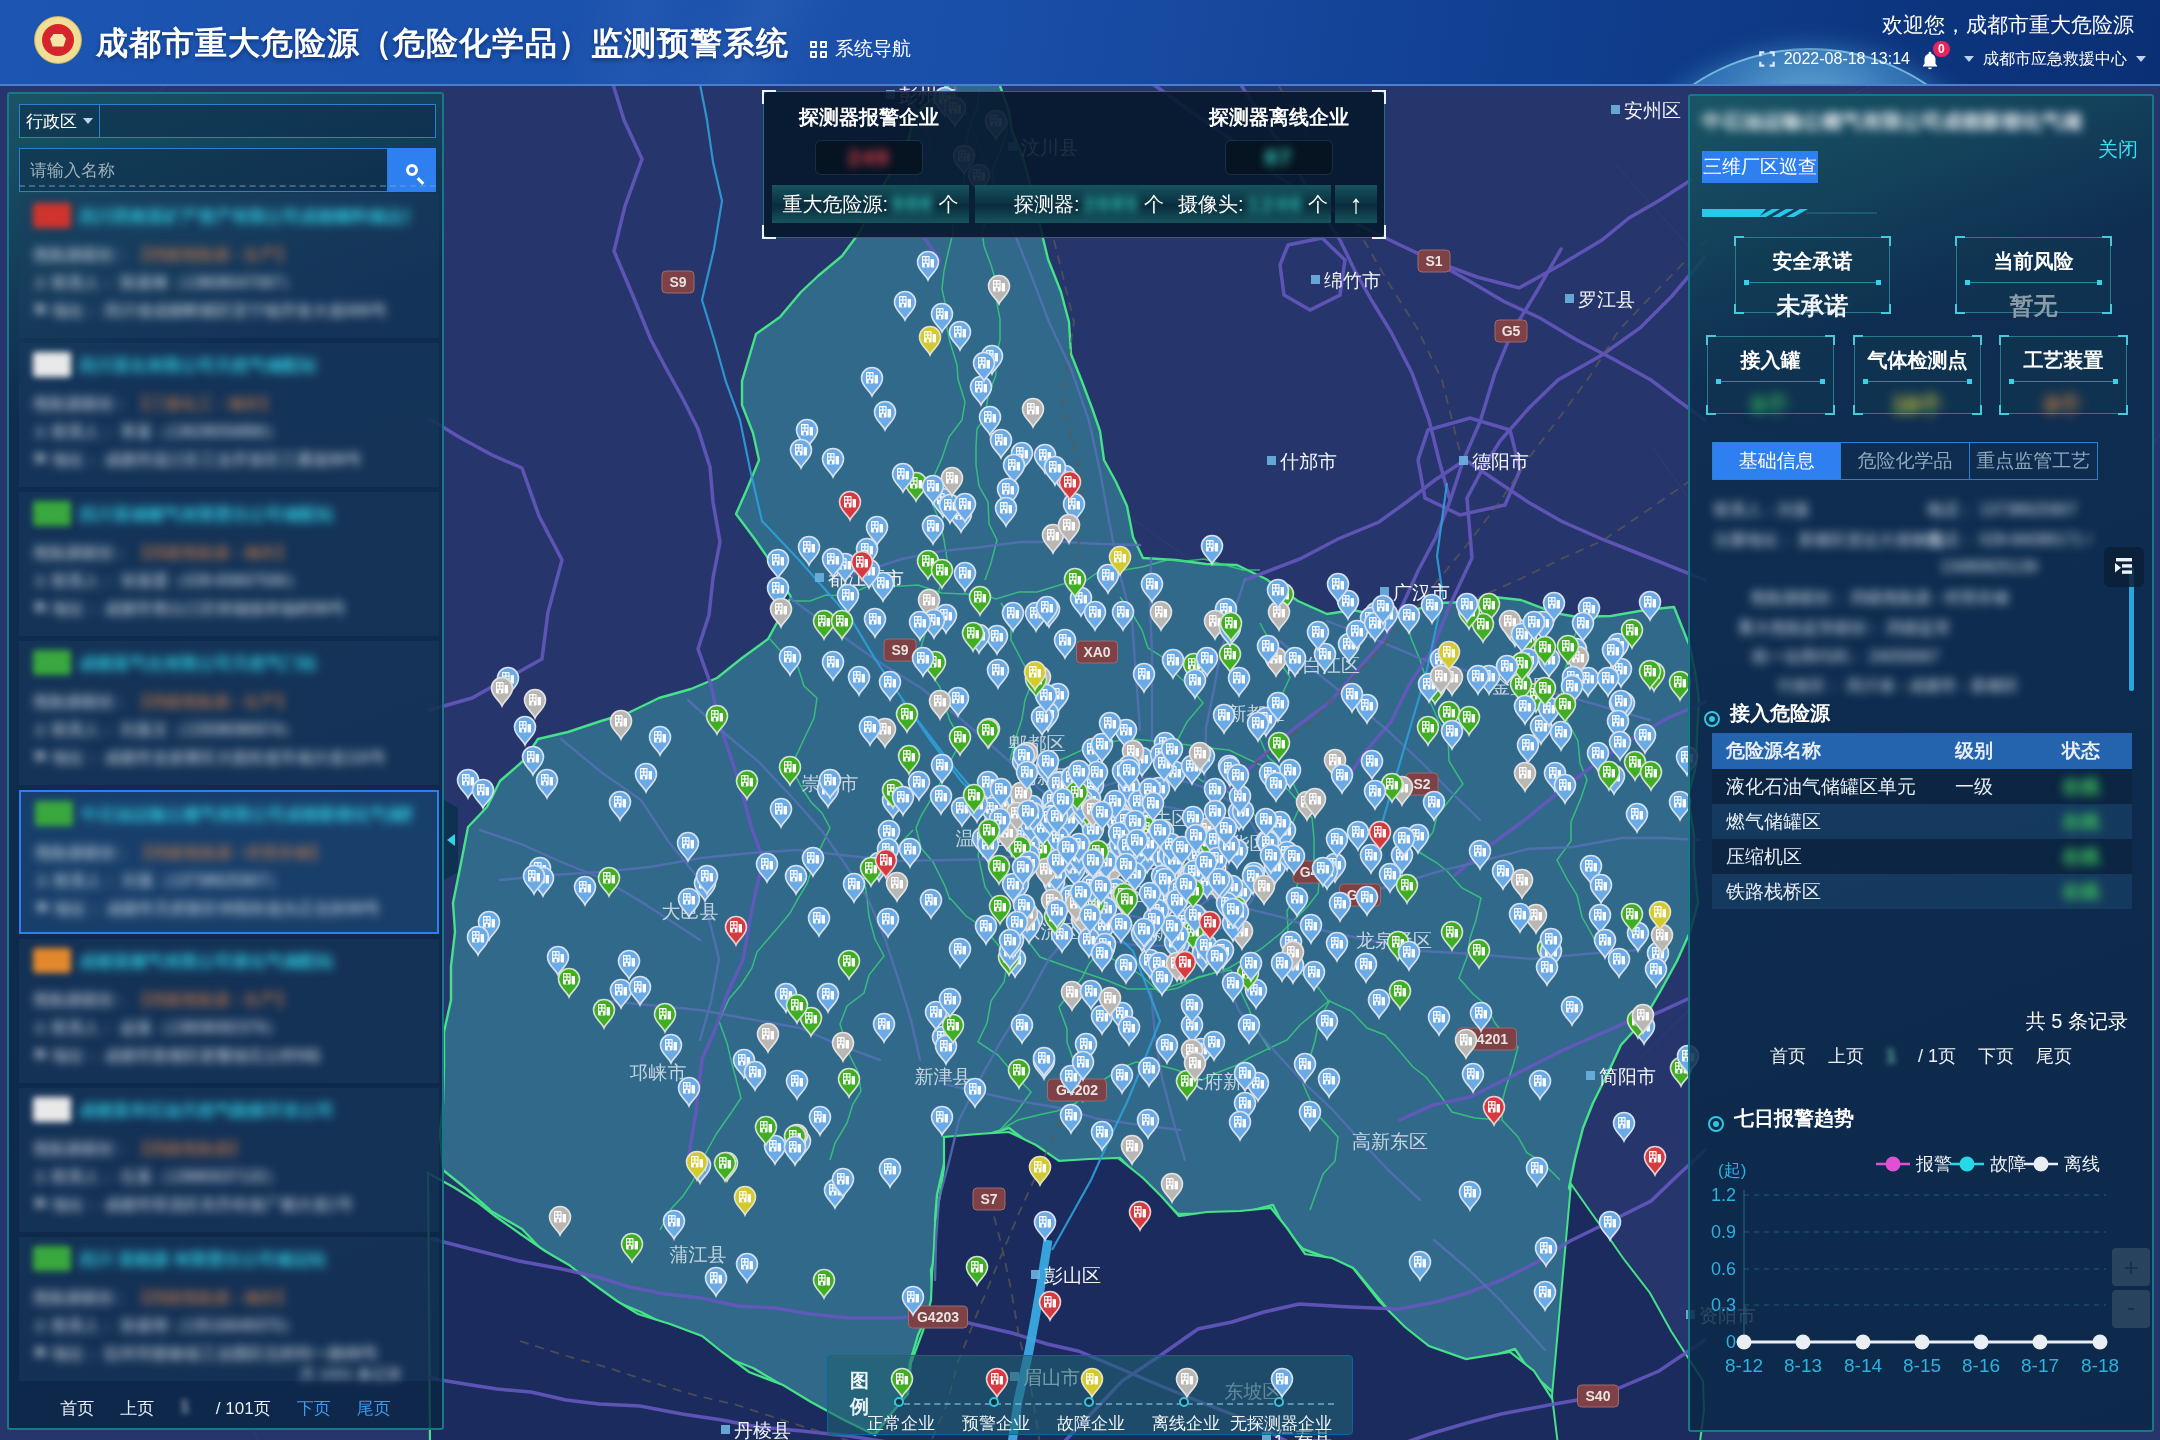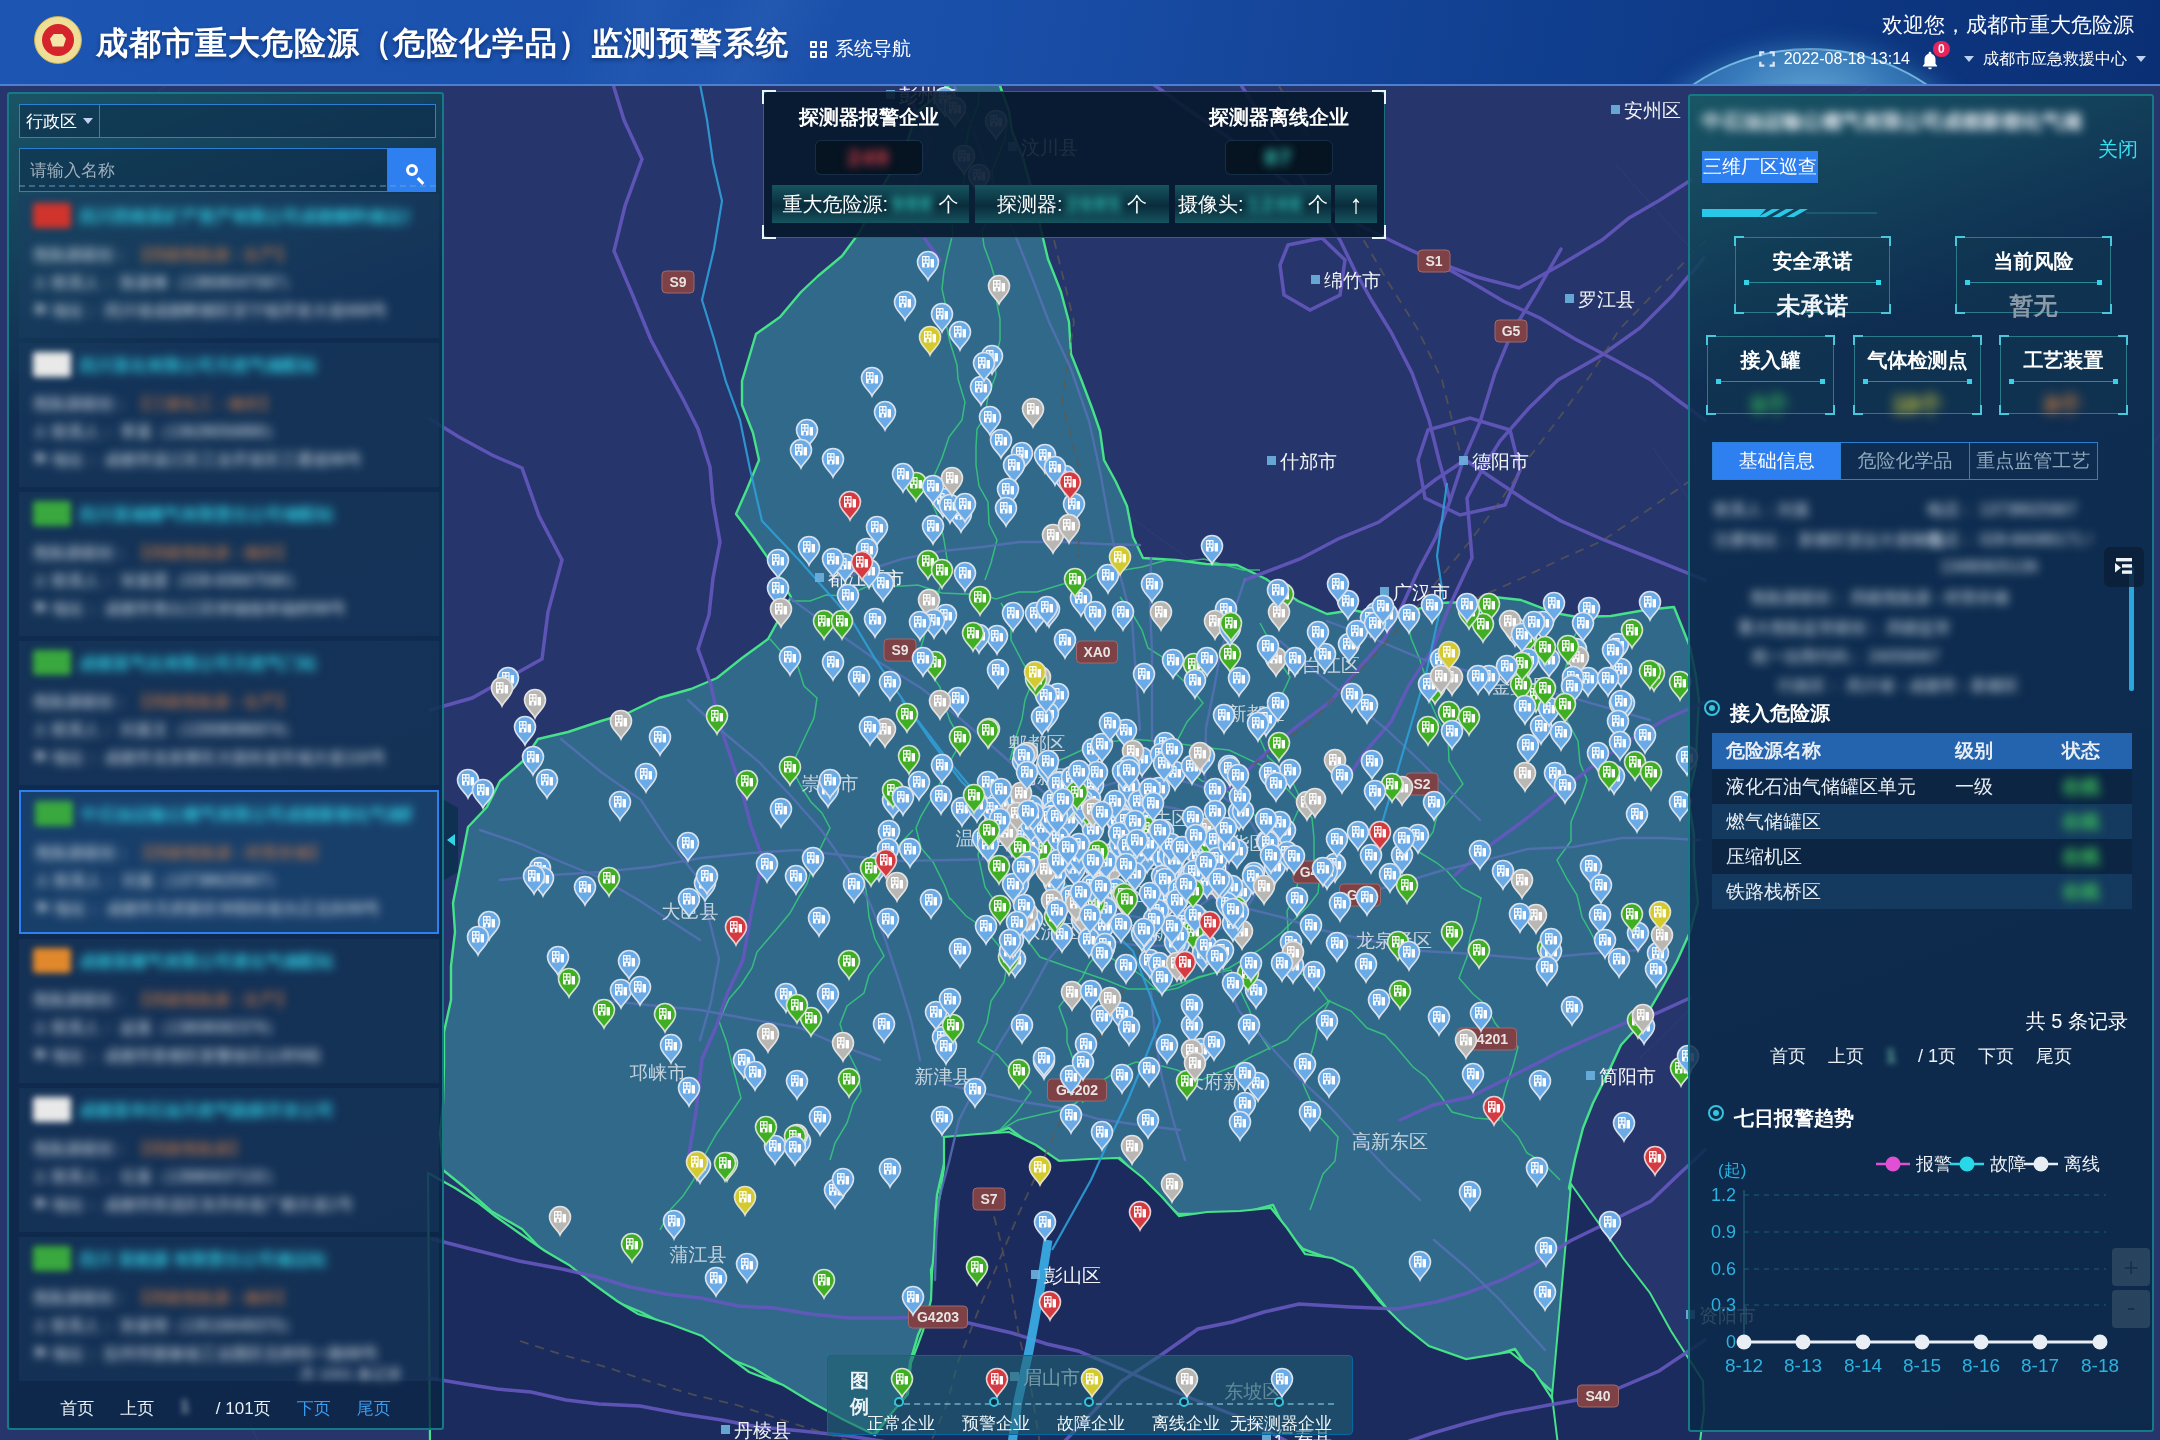--- a/index.html
+++ b/index.html
@@ -129,21 +129,21 @@
 .rtabs { position:absolute; left:22px; top:346px; width:386px; height:38px; display:flex;
   border:1px solid #2b7fd4; }
 .rtabs .tb { flex:1; display:flex; align-items:center; justify-content:center; font-size:19px;
   color:#8fa8bd; border-right:1px solid #2b7fd4; }
 .rtabs .tb:last-child { border-right:none; }
 .rtabs .tb.on { background:#2e7ff0; color:#fff; }
 .rinfo { position:absolute; font-size:16px; color:#d8e2ea; filter:blur(5px); white-space:nowrap; }
 #rscroll { position:absolute; right:18px; top:470px; width:5px; height:125px; background:#2aa7dc; border-radius:2px;}
 #rcollapse { position:absolute; right:8px; top:451px; width:40px; height:40px; background:rgba(10,30,55,0.85);
   border-radius:6px; display:flex; align-items:center; justify-content:center; }
-.sect { position:absolute; display:flex; align-items:flex-start; gap:10px; color:#fff;
+.sect { position:absolute; display:flex; align-items:flex-end; gap:10px; color:#fff;
   font-size:20px; font-weight:bold; }
 .radio { width:16px; height:16px; border:2px solid #35c4de; border-radius:50%; position:relative;}
 .radio:after { content:""; position:absolute; left:3px; top:3px; width:6px; height:6px; border-radius:50%; background:#35c4de;}
 .rtable { position:absolute; left:22px; top:637px; width:420px; font-size:19px; color:#e8eef4; }
 .rtable .hd { display:flex; background:#2463ad; height:36px; align-items:center; font-weight:bold;}
 .rtable .rw { display:flex; height:35px; align-items:center; background:rgba(10,34,60,0.6); }
 .rtable .rw:nth-child(odd) { background:rgba(28,70,110,0.55); }
 .rtable .c1 { width:243px; padding-left:14px; }
 .rtable .c2 { width:107px; }
 .rtable .c3 { width:70px; }
@@ -1298,21 +1298,21 @@
           <span style="color:#e8414b">249</span>
         </div>
       </div>
     <div class="tcol" style="left:415px">
         <div class="lb">探测器离线企业</div>
         <div class="led">
           <span style="color:#3adbc8">87</span>
         </div>
       </div>
     <div class="tbot" style="left:8px;width:197px">重大危险源: <span class="num">988</span> 个</div>
-    <div class="tbot" style="left:211px;width:194px">探测器: <span class="num">2685</span> 个</div>
+    <div class="tbot" style="left:211px;width:228px">探测器: <span class="num">2685</span> 个</div>
     <div class="tbot" style="left:411px;width:156px">摄像头: <span class="num">1246</span> 个</div>
     <div id="tarrow">↑</div>
   </div>
 
   <div id="legend">
     <div class="ttl">图例</div>
     <div class="dash"></div>
     <div class="lg-item" style="left:18px">
 <svg width="30" height="36" viewBox="-15 -33 30 36">
           <use href="#pg" x="0" y="0"></use>

